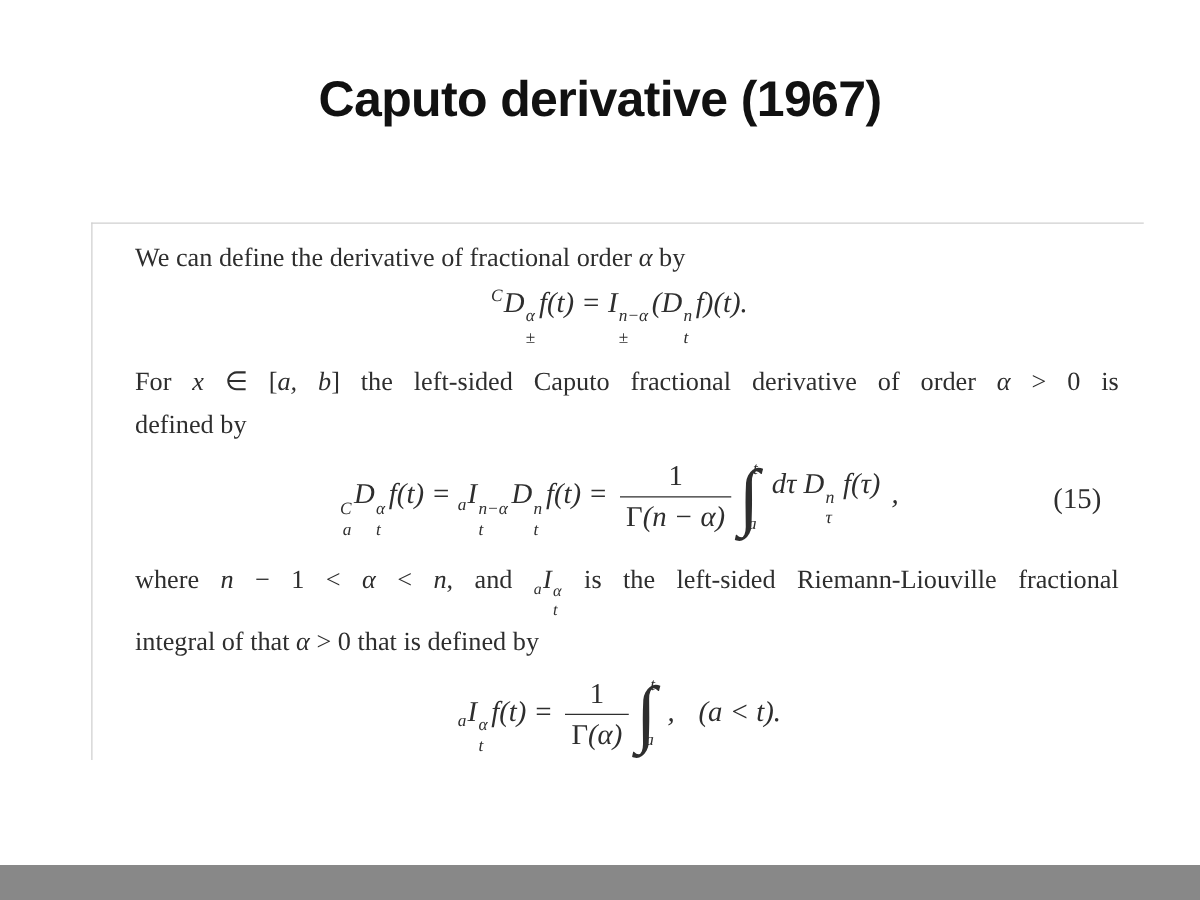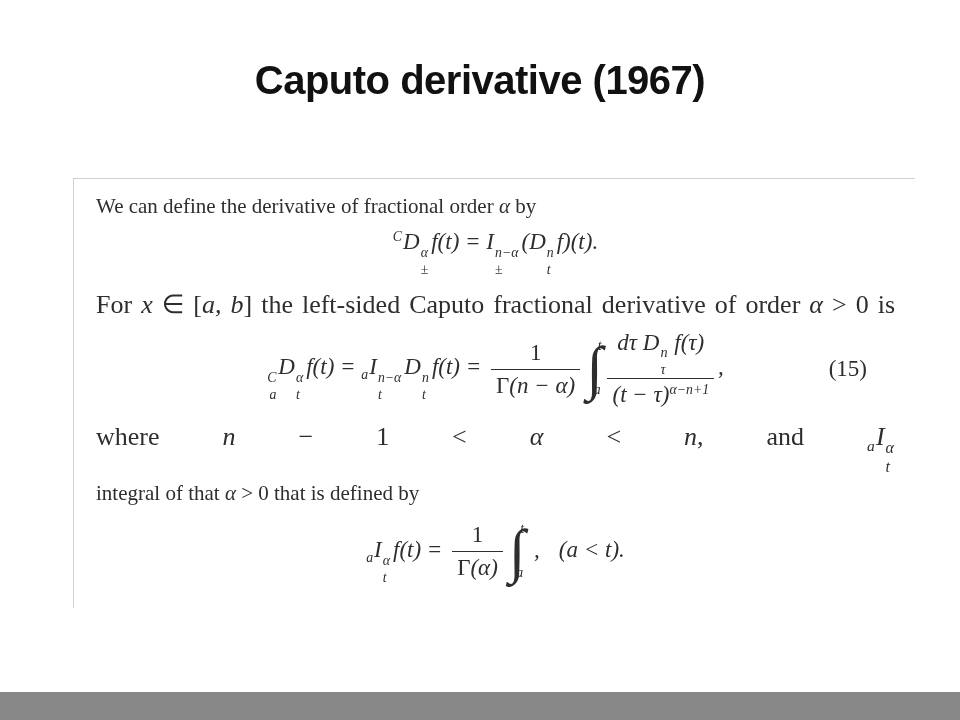--- a/index.html
+++ b/index.html
@@ -14,22 +14,22 @@
     font-weight:bold; font-size:40px; color:#111111;
     letter-spacing:-0.5px;
   }
   .content-box {
     position:absolute; left:73px; top:178px; width:842px; height:430px;
     border-top:1px solid #d0d0d0; border-left:1px solid #d0d0d0;
     box-sizing:border-box; padding:10px 20px 0 22px;
     background:#ffffff;
   }
   .pline { font-size:21px; line-height:34px; text-align:left; white-space:nowrap; }
-  .jline { font-size:26px; line-height:34px; text-align:justify; text-align-last:justify; }
-  .para { margin:0 0 6px 0; }
+  .jline { font-size:21px; line-height:34px; text-align:justify; text-align-last:justify; }
+  .para { margin:0 0 6px 12px; }
   .it { font-style:italic; }
 
   
   .math { font-style:italic; }
   .eqrow {
     position:relative; display:flex; justify-content:center; align-items:center;
     font-size:23px; margin:6px 0 10px 0;
   }
   .eq-tall { min-height:74px; }
   .presup { font-size:0.6em; vertical-align:0.6em; margin-right:1px; }
@@ -53,21 +53,21 @@
   .frac .num { display:block; padding:0 5px 1px 5px; }
   .frac .den { display:block; border-top:1.5px solid #2e2e2e; padding:1px 5px 0 5px; }
   .intg { display:inline-flex; align-items:center; vertical-align:middle; margin:0 2px; }
   .int-sign { font-size:2.6em; line-height:1; font-style:normal; }
   .int-lims {
     display:inline-flex; flex-direction:column; justify-content:space-between;
     align-self:stretch; font-size:0.6em; padding:1px 0 3px 0; margin-left:-5px;
   }
   .int-lims .top { align-self:flex-start; margin-top:-2px; }
   .int-lims .bot { align-self:flex-start; margin-left:-4px; margin-bottom:-2px; }
-  .eqnum { position:absolute; right:28px; top:50%; transform:translateY(-50%); font-style:normal;margin-left:28px; }
+  .eqnum { position:absolute; right:14px; top:50%; transform:translateY(-50%); font-style:normal;margin-left:28px; }
   .tail { margin-left:19px; }
 </style>
 </head>
 <body>
 
 <div class="slide">
 
   <div class="slide-title">Caputo derivative (1967)</div>
 
   <div class="content-box">
@@ -82,20 +82,21 @@
             <span>n−α</span>
             <span class="rm">±</span>
           </span><span>(D</span><span class="scripts">
             <span>n</span>
             <span>t</span>
           </span><span>f)(t).</span></span>
     </div>
 
     <div class="para">
       <div class="jline"><span>For </span><span class="it">x</span><span> ∈ [</span><span class="it">a, b</span><span>] the left-sided Caputo fractional derivative of order </span><span class="it">α</span><span> &gt; 0 is</span></div>
+      <div class="pline"><span>defined by</span></div>
     </div>
 
     <div class="eqrow eq-tall">
       <span class="math"><span class="presc">
             <span>C</span>
             <span>a</span>
           </span><span>D</span><span class="scripts">
             <span>α</span>
             <span>t</span>
           </span><span>f(t) = </span><span class="presub">a</span><span>I</span><span class="scripts">
@@ -106,29 +107,29 @@
             <span>t</span>
           </span><span>f(t) = </span><span class="frac"><span class="num rm">1</span><span class="den"><span class="rm">Γ</span><span>(n − α)</span></span></span><span class="intg">
             <span class="int-sign">∫</span>
             <span class="int-lims">
               <span class="top">t</span>
               <span class="bot">a</span>
             </span>
           </span><span class="frac"><span class="num"><span>dτ </span><span>D</span><span class="scripts-sm">
                 <span>n</span>
                 <span>τ</span>
-              </span><span> f(τ)</span></span><span class="den"><span>(t − τ)</span><span class="supo">α−n+1</span></span></span><span>,</span></span>
+              </span><span> f(τ)</span></span></span><span>,</span></span>
       <span class="eqnum">(15)</span>
     </div>
 
     <div class="para">
       <div class="jline"><span><span>where </span><span class="it">n</span><span> − 1 &lt; </span><span class="it">α</span><span> &lt; </span><span class="it">n</span><span>, and </span></span><span class="math"><span class="presub">a</span><span>I</span><span class="scripts-sm">
               <span>α</span>
               <span>t</span>
-            </span></span></div>
+            </span></span><span><span> is the left-sided Riemann-Liouville fractional</span></span></div>
       <div class="pline"><span>integral of that </span><span class="it">α</span><span> &gt; 0 that is defined by</span></div>
     </div>
 
     <div class="eqrow eq-tall">
       <span class="math"><span class="presub">a</span><span>I</span><span class="scripts">
             <span>α</span>
             <span>t</span>
           </span><span>f(t) = </span><span class="frac"><span class="num rm">1</span><span class="den"><span class="rm">Γ</span><span>(α)</span></span></span><span class="intg">
             <span class="int-sign">∫</span>
             <span class="int-lims">

